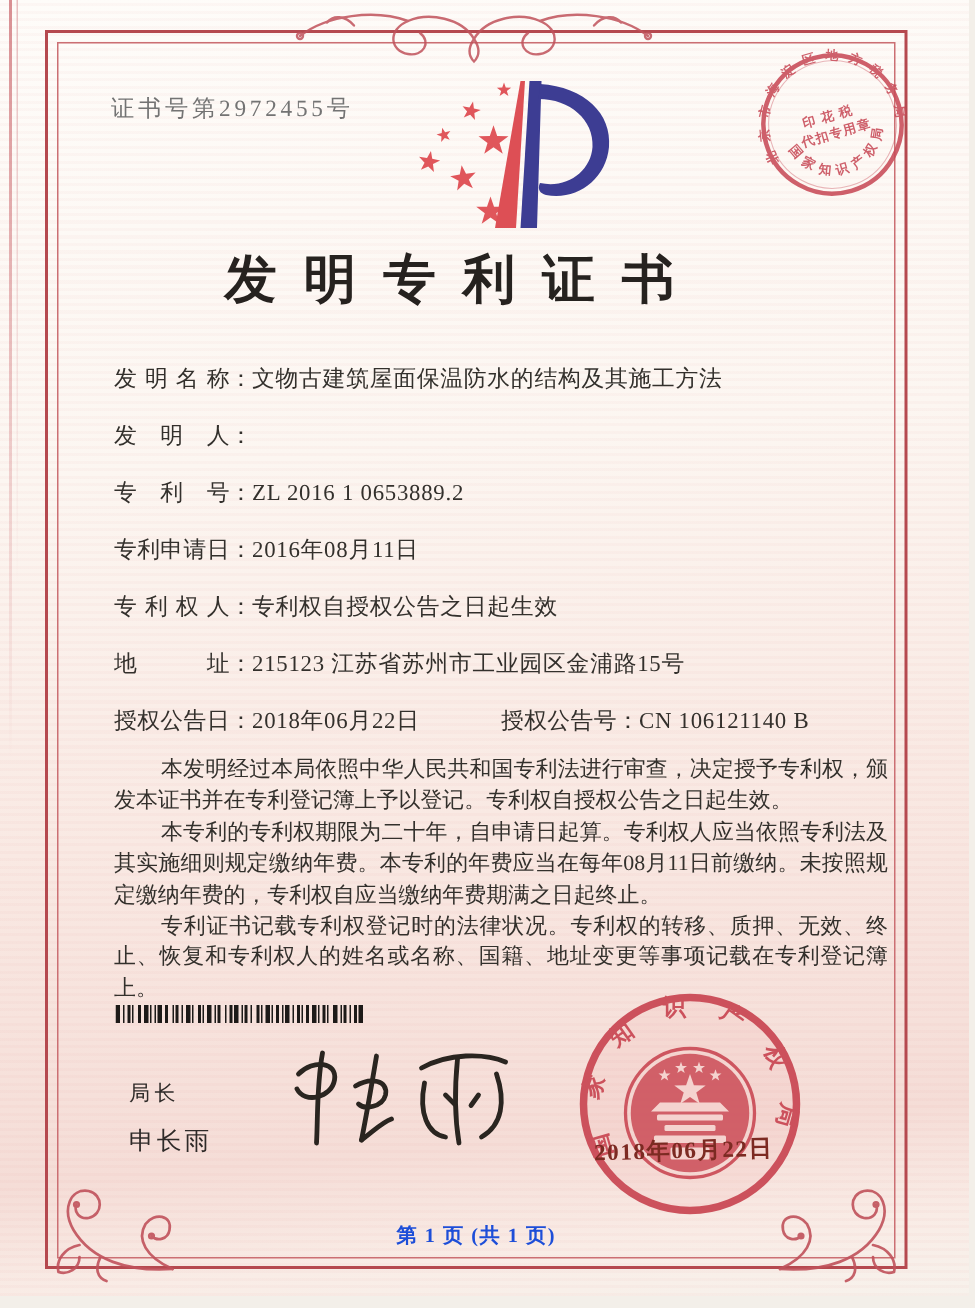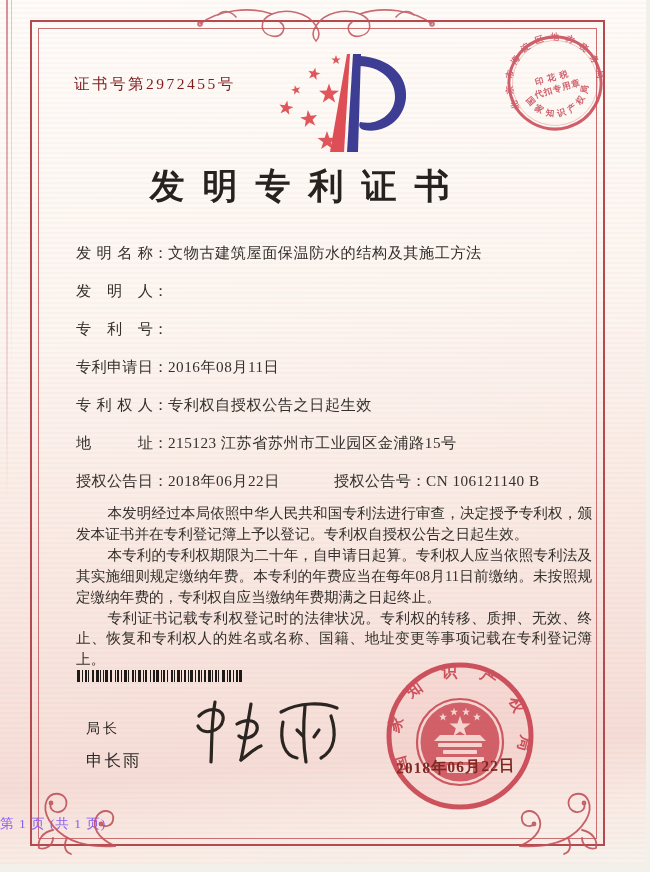--- a/index.html
+++ b/index.html
@@ -19,21 +19,21 @@
     pointer-events:none;
   }
   .edge-line-a{position:absolute;left:6px;top:0;width:2px;height:58%;
     background:linear-gradient(#c4555c,rgba(196,85,92,0));opacity:.65;}
   .edge-line-b{position:absolute;left:11px;top:0;width:1px;height:45%;
     background:linear-gradient(#d08187,rgba(208,129,135,0));opacity:.5;}
   .frame-outer{position:absolute;left:30px;top:20px;right:45px;bottom:26px;
     border:2.5px solid #b5494f;}
   .frame-inner{position:absolute;left:38px;top:28px;right:53px;bottom:33px;
     border:1px solid #cb6f73;}
-  .cert-no{position:absolute;left:74px;top:74px;font-size:15.5px;letter-spacing:2.5px;color:#7f1d1d;}
+  .cert-no{position:absolute;left:74px;top:62px;font-size:15.5px;letter-spacing:2.5px;color:#737373;}
   .logo{position:absolute;left:272px;top:46px;width:140px;height:120px;}
   .tax-stamp{position:absolute;left:503px;top:31px;width:104px;height:104px;opacity:.88;}
   .doc-title{position:absolute;left:0;right:15px;top:163px;text-align:center;
     font-size:35px;font-weight:700;letter-spacing:18px;color:#26221f;transform:translateX(-9px);}
   .fields{position:absolute;left:76px;top:240px;right:56px;font-size:15.2px;color:#33302c;}
   .frow{display:flex;align-items:flex-end;line-height:25px;margin-bottom:13px;}
   .flabel{display:inline-block;width:77px;text-align:justify;text-align-last:justify;}
   .fcolon{display:inline-block;width:15px;}
   .fvalue{flex:1;letter-spacing:.5px;white-space:nowrap;}
   .pair{display:flex;}
@@ -41,22 +41,22 @@
   .paras{position:absolute;left:76px;right:58px;top:503px;font-size:14.6px;line-height:20.9px;
     text-align:justify;color:#33302c;}
   .paras p{margin:0;text-indent:2.15em;}
   .barcode{position:absolute;left:77px;top:670px;}
   .director-title{position:absolute;left:86px;top:720px;font-size:14px;letter-spacing:3px;}
   .director-name{position:absolute;left:86px;top:750px;font-size:16.5px;letter-spacing:2px;}
   .signature{position:absolute;left:185px;top:690px;width:170px;height:90px;}
   .seal{position:absolute;left:382px;top:658px;width:156px;height:156px;opacity:.93;}
   .seal-date{position:absolute;left:396px;top:757px;font-size:15.5px;font-weight:700;
     color:#7c2a22;letter-spacing:1px;transform:rotate(-1.5deg);z-index:3;}
-  .page-footer{position:absolute;left:0;right:15px;top:815px;
-    font-size:13.5px;letter-spacing:1px;color:#8b5cf6;}
+  .page-footer{position:absolute;left:0;right:15px;top:815px;text-align:center;
+    font-size:13.5px;letter-spacing:1px;color:#1d4ed8;font-weight:bold;}
   .ornament-top{position:absolute;left:166px;top:4px;width:300px;height:42px;}
   .corner-bl{position:absolute;left:27px;top:768px;width:90px;height:90px;}
   .corner-br{position:absolute;left:518px;top:768px;width:90px;height:90px;transform:scaleX(-1);}
 </style>
 </head>
 <body>
 
 <div class="paper"></div>
 <div class="edge-line-a"></div>
 <div class="edge-line-b"></div>
@@ -124,20 +124,21 @@
       <span class="fcolon">：</span>
     <span class="fvalue">文物古建筑屋面保温防水的结构及其施工方法</span>
   </div>
   <div class="frow">
     <span class="flabel">发明人</span>
       <span class="fcolon">：</span>
   </div>
   <div class="frow">
     <span class="flabel">专利号</span>
       <span class="fcolon">：</span>
+    <span class="fvalue">ZL 2016 1 0653889.2</span>
   </div>
   <div class="frow">
     <span class="flabel">专利申请日</span>
       <span class="fcolon">：</span>
     <span class="fvalue">2016年08月11日</span>
   </div>
   <div class="frow">
     <span class="flabel">专利权人</span>
       <span class="fcolon">：</span>
     <span class="fvalue">专利权自授权公告之日起生效</span>

